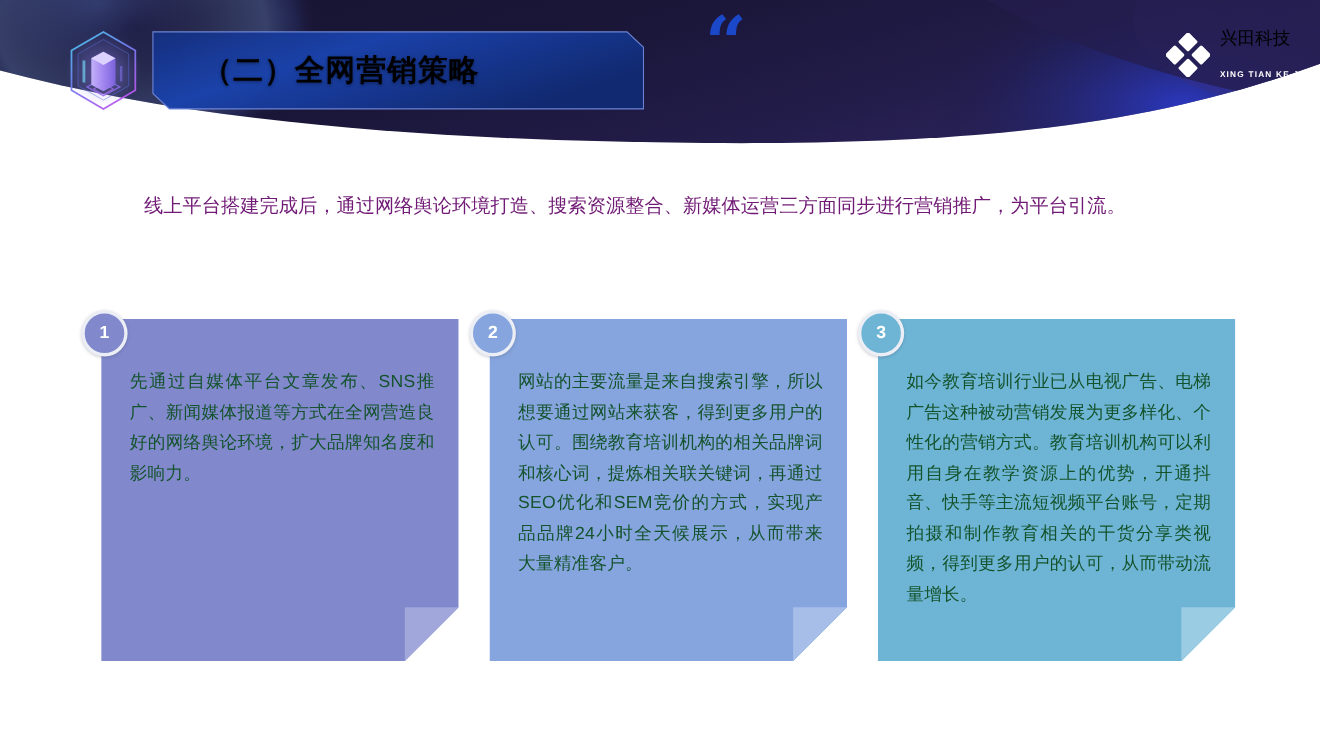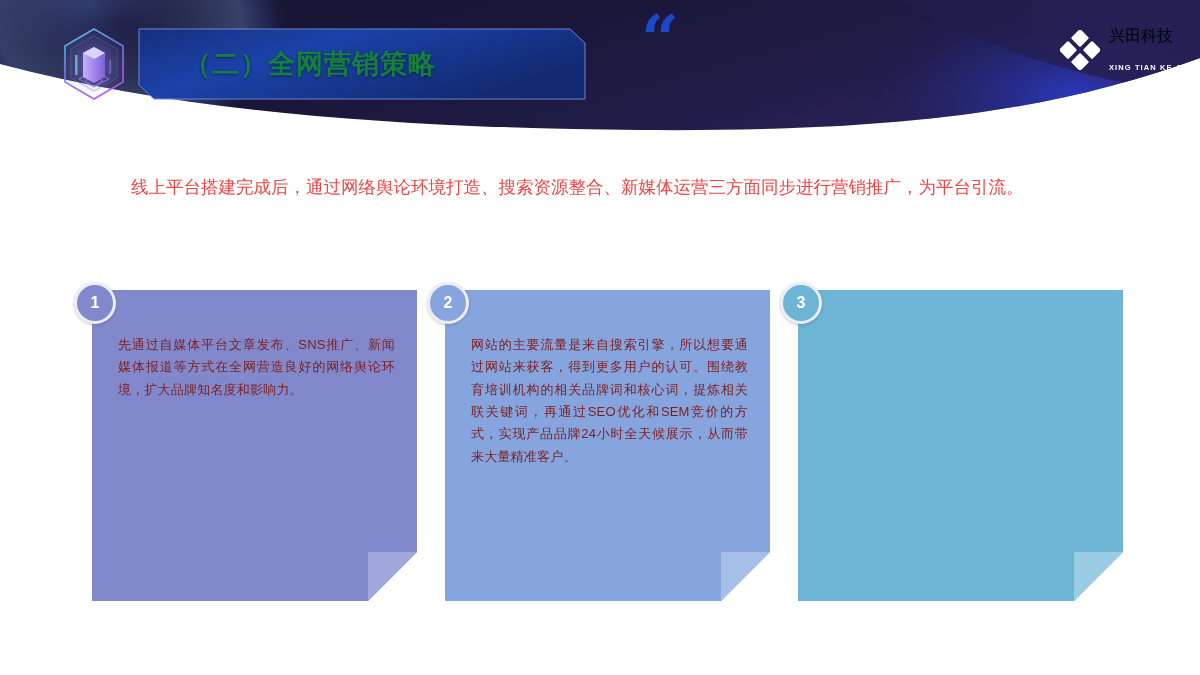--- a/index.html
+++ b/index.html
@@ -26,21 +26,21 @@
   #hexmark svg { display:block; width:84px; height:84px; }
 
   
   #title-ribbon {
     position:absolute; left:138px; top:28px; width:448px; height:72px;
   }
   #title-ribbon svg { position:absolute; inset:0; width:448px; height:72px; }
   #title-text {
     position:absolute; left:46px; top:0; height:72px;
     display:flex; align-items:center;
-    color:#15803d; font-size:27px; font-weight:bold;
+    color:#000000; font-size:27px; font-weight:bold;
     letter-spacing:1px;
     text-shadow:0 1px 3px rgba(0,0,0,.45);
     white-space:nowrap;
   }
 
   
   #quote-deco {
     position:absolute; left:641px; top:16px;
     font-size:66px; line-height:46px; font-weight:bold;
     color:#1b48c8;
@@ -59,37 +59,37 @@
   #brand-words { display:flex; flex-direction:column; line-height:1; }
   #brand-en {
     color:#ffffff; font-size:7.5px; font-weight:bold;
     letter-spacing:1.1px; margin-top:20px;
   }
 
   
   #intro {
     position:absolute; left:96px; top:170px; width:1010px;
     font-size:17.5px; line-height:2.0;
-    color:#ef4444;
+    color:#701a75;
     text-indent:2em;
     text-align:justify;
     font-family:"Liberation Sans","DejaVu Sans",sans-serif;
   }
 
   
   #cards {
     position:absolute; left:92px; top:290px; width:1026px; height:320px;
   }
   .card {
     position:absolute; top:0; width:325px; height:311px;
   }
   .card-shape { position:absolute; inset:0; width:325px; height:311px; }
   .card-text {
     position:absolute; left:26px; right:22px; top:44px;
-    color:#7f1d1d; font-size:13px; line-height:1.72;
+    color:#14532d; font-size:16px; line-height:1.72;
     text-align:justify;
     letter-spacing:.2px;
   }
   .badge {
     position:absolute; left:-18px; top:-8px;
     width:42px; height:42px; border-radius:50%;
     display:flex; align-items:center; justify-content:center;
     color:#ffffff; font-size:16px; font-weight:bold;
     border:3px solid #eceef6;
     box-shadow:0 1px 3px rgba(60,60,90,.28);
@@ -227,14 +227,15 @@
     <div class="badge" id="badge-1" style="background: rgb(134, 165, 222);">2</div>
     <div class="card-text">网站的主要流量是来自搜索引擎，所以想要通过网站来获客，得到更多用户的认可。围绕教育培训机构的相关品牌词和核心词，提炼相关联关键词，再通过SEO优化和SEM竞价的方式，实现产品品牌24小时全天候展示，从而带来大量精准客户。</div>
   </div>
 
   <div class="card" id="card-2" style="left:706px;">
     <svg class="card-shape" viewBox="0 0 325 311" preserveAspectRatio="none">
       <path id="c2fill" d="M0,0 H325 V262 L276,311 H0 Z" fill="#6eb5d5"></path>
       <path id="c2fold" d="M325,262 H276 V311 Z" fill="#9acde3"></path>
     </svg>
     <div class="badge" id="badge-2" style="background: rgb(110, 181, 213);">3</div>
+    <div class="card-text">如今教育培训行业已从电视广告、电梯广告这种被动营销发展为更多样化、个性化的营销方式。教育培训机构可以利用自身在教学资源上的优势，开通抖音、快手等主流短视频平台账号，定期拍摄和制作教育相关的干货分享类视频，得到更多用户的认可，从而带动流量增长。</div>
   </div>
 </div>
 
 </body></html>

